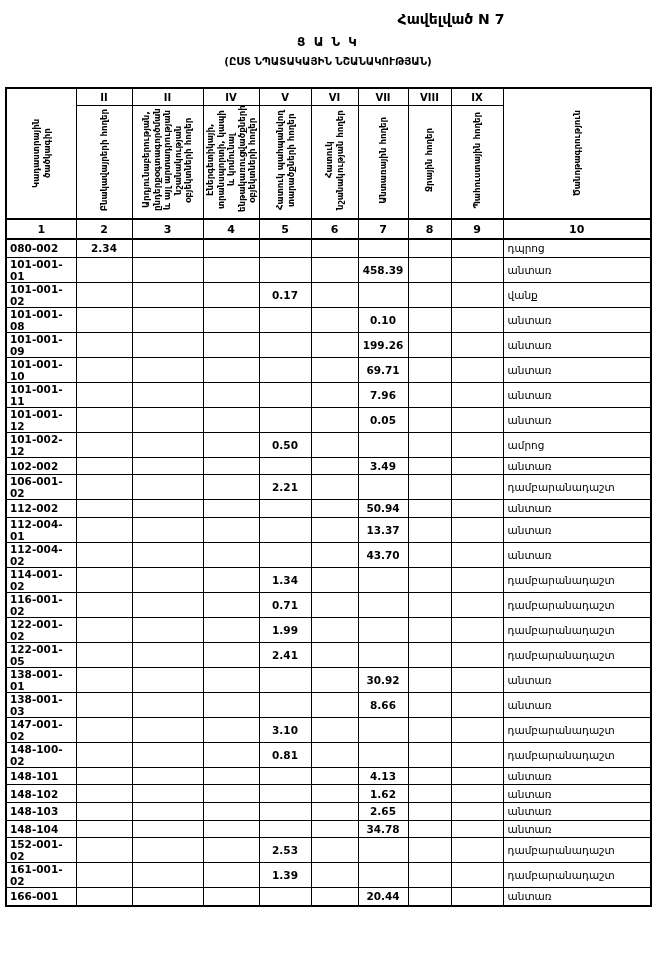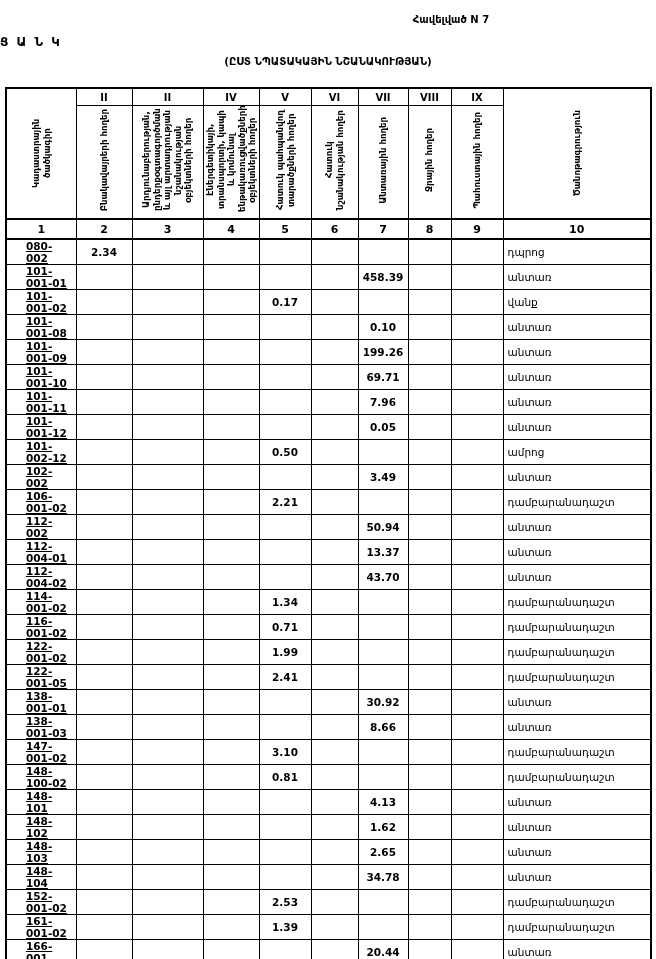--- a/index.html
+++ b/index.html
@@ -4,24 +4,24 @@
 <style>
   html,body{margin:0;padding:0;}
   body{
     width:656px;height:959px;
     background:#ffffff;color:#000;
     font-family:"DejaVu Sans",sans-serif;
     position:relative;overflow:hidden;
   }
   .appendix{
     margin:12px 10px 0 auto;width:390px;
-    text-align:center;font-size:10px;font-weight:bold;line-height:15px;
+    text-align:center;font-size:14px;font-weight:bold;line-height:15px;
   }
   .doc-title{
-    text-align:left;margin-top:8px;
+    text-align:center;margin-top:8px;
     font-size:12px;font-weight:bold;letter-spacing:2px;
   }
   .doc-subtitle{
     text-align:center;margin-top:6px;
     font-size:10.3px;font-weight:bold;line-height:13px;
   }
   table.land{
     border-collapse:collapse;table-layout:fixed;
     margin:19px 0 0 5px;width:645px;
     border:2px solid #000;
@@ -37,21 +37,21 @@
     writing-mode:vertical-rl;transform:rotate(180deg);
     font-size:8.6px;font-weight:bold;line-height:10.5px;
     max-height:104px;white-space:normal;
   }
   .vert.tall{max-height:120px;}
   tr.num-row td{
     height:18px;text-align:center;font-size:11px;font-weight:bold;
     border-top:2px solid #000;border-bottom:2px solid #000;
   }
   tbody td{height:16.6px;font-size:10.5px;}
-  tbody td.code{text-align:left;padding-left:19px;font-weight:bold;text-decoration:underline;}
+  tbody td.code{text-align:left;padding-left:3px;font-weight:bold;}
   tbody td.val{text-align:center;font-weight:bold;}
   tbody td.note{text-align:left;padding-left:4px;}
 </style>
 </head>
 <body>
 
 <div class="appendix">
   <div>Հավելված N 7</div>
 </div>
 

